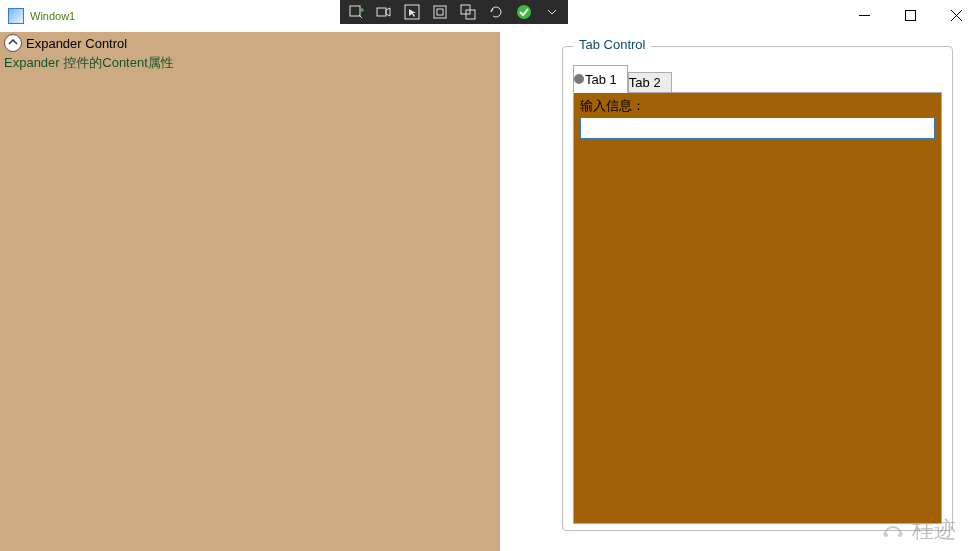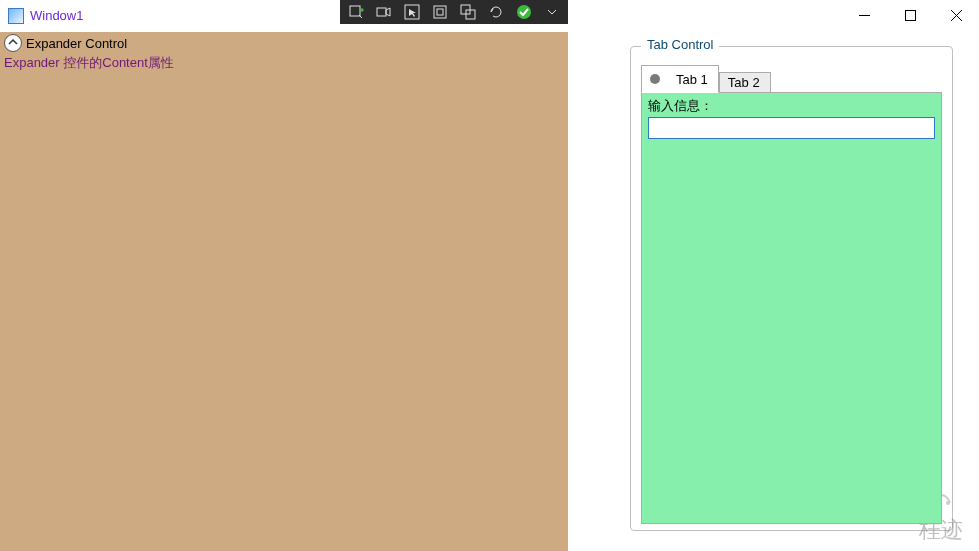--- a/index.html
+++ b/index.html
@@ -22,22 +22,22 @@
     }
     .titlebar-icon {
       width: 16px;
       height: 16px;
       margin-left: 8px;
       margin-right: 6px;
       border: 1px solid #3a7bbf;
       background: linear-gradient(135deg,#6fb6ff 0%,#eaf4ff 100%);
     }
     .titlebar-title {
-      font-size: 13px;
-      color: #6d28d9;
+      font-size: 11px;
+      color: #4d7c0f;
     }
     .toolbar-center {
       position: absolute;
       left: 340px;
       top: 0;
       height: 24px;
       background: #2b2b2b;
       display: flex;
       align-items: center;
       padding: 0 4px;
@@ -71,21 +71,21 @@
     }
     .content-area {
       position: absolute;
       top: 32px;
       left: 0;
       right: 0;
       bottom: 0;
       display: flex;
     }
     .left-pane {
-      width: 568px;
+      width: 500px;
       background: #cdaa82;
       position: relative;
     }
     .expander-header {
       display: flex;
       align-items: center;
       padding: 2px 4px;
       gap: 4px;
       color: #000;
       cursor: pointer;
@@ -95,21 +95,21 @@
       height: 18px;
       border: 1px solid #555;
       border-radius: 50%;
       display: flex;
       align-items: center;
       justify-content: center;
       background: #fff;
     }
     .expander-content {
       padding: 0 4px;
-      color: #701a75;
+      color: #14532d;
       font-size: 13px;
     }
     .right-pane {
       flex: 1;
       position: relative;
       padding: 14px 26px 14px 62px;
     }
     .groupbox {
       position: relative;
       border: 1px solid #bfbfbf;
@@ -129,27 +129,27 @@
     .tabcontrol {
       position: relative;
     }
     .tab-headers {
       display: flex;
       position: relative;
       z-index: 2;
     }
     .tab-header {
       border: 1px solid #acacac;
-      padding: 4px 10px 4px 8px;
+      padding: 4px 10px 4px 0;
       font-size: 13px;
       background: #ececec;
       cursor: pointer;
       display: flex;
       align-items: center;
-      gap: 16px;
+      gap: 1px;
       position: relative;
     }
     .tab-header.active {
       background: #fff;
       border-bottom-color: #fff;
       z-index: 3;
     }
     .tab-header:not(.active) {
       margin-top: 7px;
       padding-top: 2px;
@@ -158,50 +158,49 @@
     .tab-dot {
       width: 10px;
       height: 10px;
       border-radius: 50%;
       background: #7a7a7a;
     }
     .tab-body {
       border: 1px solid #acacac;
       margin-top: -1px;
       height: 432px;
-      background: #86efac;
+      background: #a16207;
       padding: 4px 6px;
       position: relative;
       z-index: 1;
     }
     .label-row {
       font-size: 13px;
       color: #000;
       margin-bottom: 2px;
     }
     .input-field {
       width: 100%;
       height: 22px;
       border: 1px solid #2f78c4;
       outline: none;
       font-size: 13px;
       padding: 0 2px;
     }
     .watermark {
       position: absolute;
-      right: 16px;
+      right: 23px;
       bottom: 6px;
       color: rgba(130,130,130,0.5);
       font-size: 22px;
       display: flex;
       align-items: center;
       gap: 6px;
       pointer-events: none;
       font-family: Liberation Serif, serif;
-      flex-direction: column;
     }
     .watermark svg { opacity: 0.5; }
   </style>
 </head>
 <body>
 
 <div class="titlebar">
   <div class="titlebar-icon"></div>
   <div class="titlebar-title">Window1</div>
 

